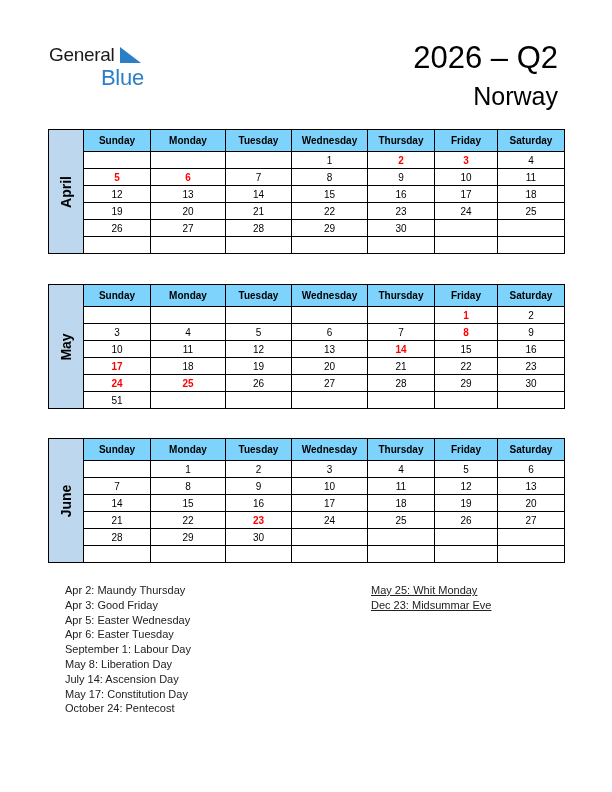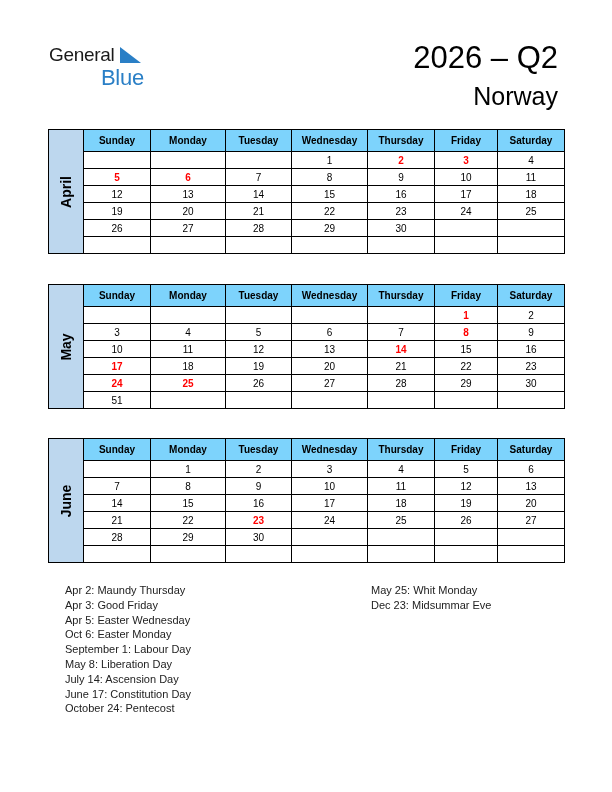--- a/index.html
+++ b/index.html
@@ -282,23 +282,23 @@
           <td class=""></td>
         </tr>
       </tbody>
     </table>
   </div>
 
 <div class="holidays" style="left:65px; top:583px;" id="hl1">
     <div>Apr 2: Maundy Thursday</div>
     <div>Apr 3: Good Friday</div>
     <div>Apr 5: Easter Wednesday</div>
-    <div>Oct 6: Easter Monday</div>
+    <div>Apr 6: Easter Tuesday</div>
     <div>September 1: Labour Day</div>
     <div>May 8: Liberation Day</div>
     <div>July 14: Ascension Day</div>
-    <div>June 17: Constitution Day</div>
+    <div>May 17: Constitution Day</div>
     <div>October 24: Pentecost</div>
   </div>
-<div class="holidays" style="left:371px; top:583px;" id="hl2">
+<div class="holidays" style="left:371px; top:583px;text-decoration:underline;" id="hl2">
     <div>May 25: Whit Monday</div>
     <div>Dec 23: Midsummar Eve</div>
   </div>
 
 </body></html>

